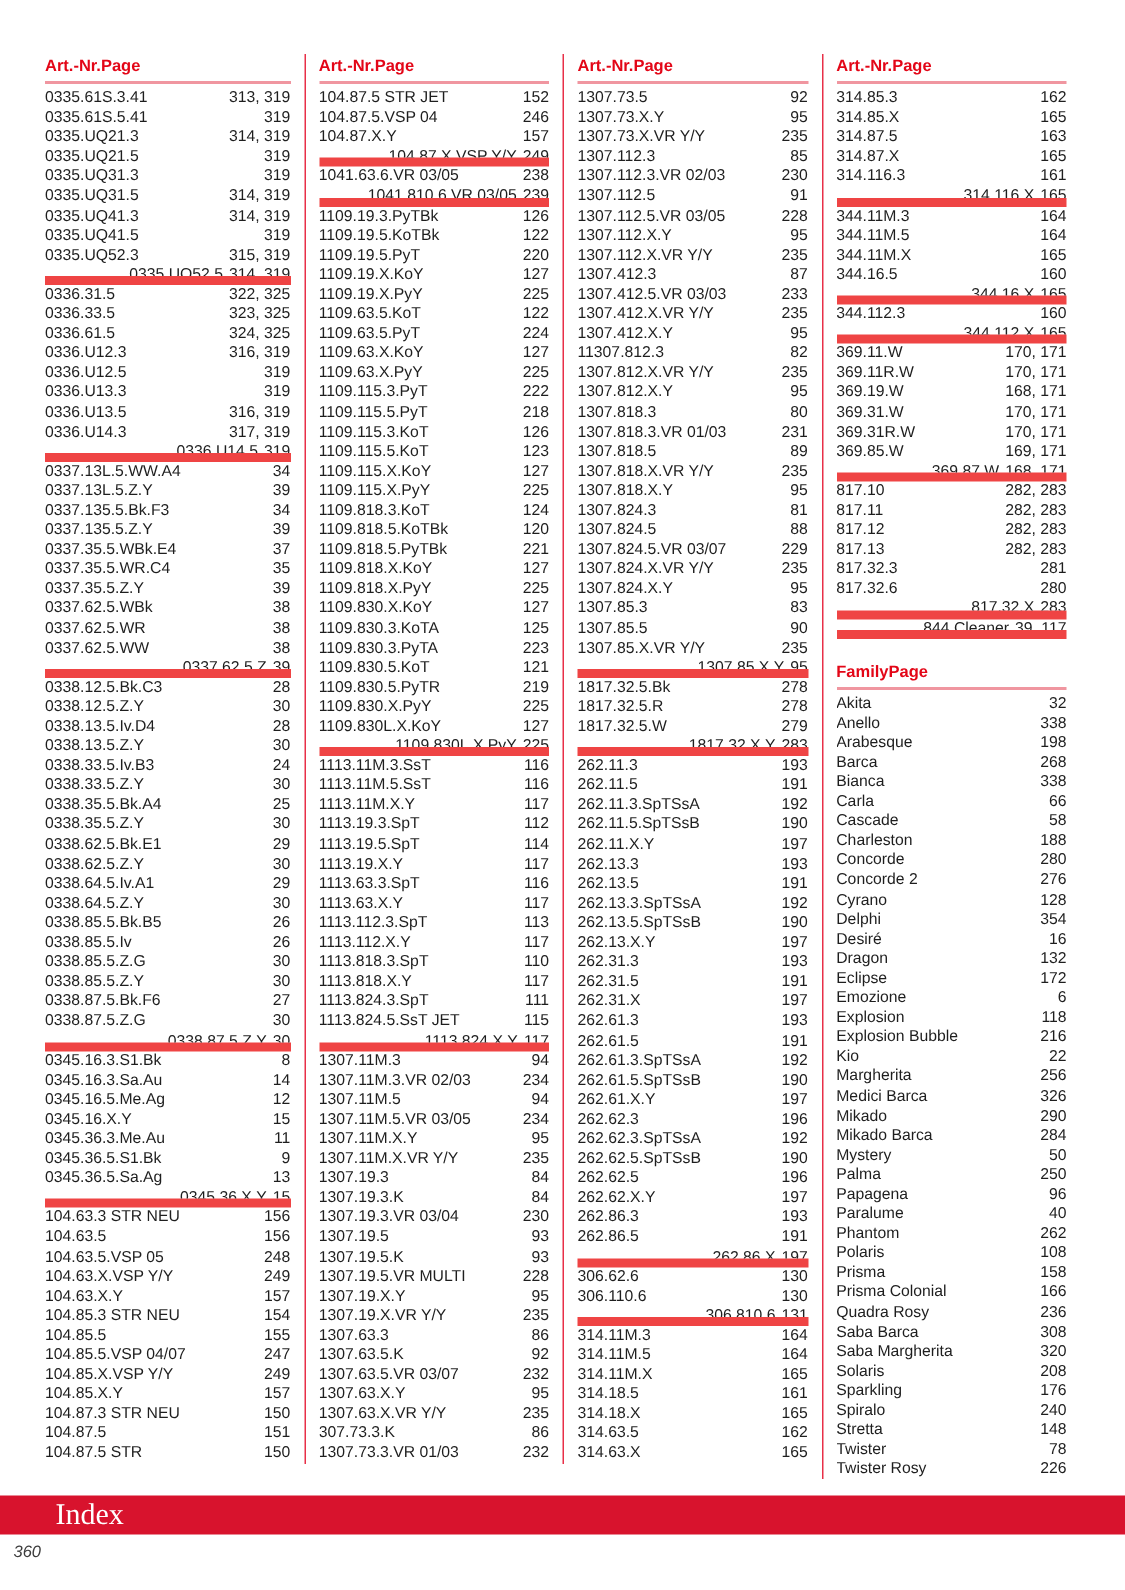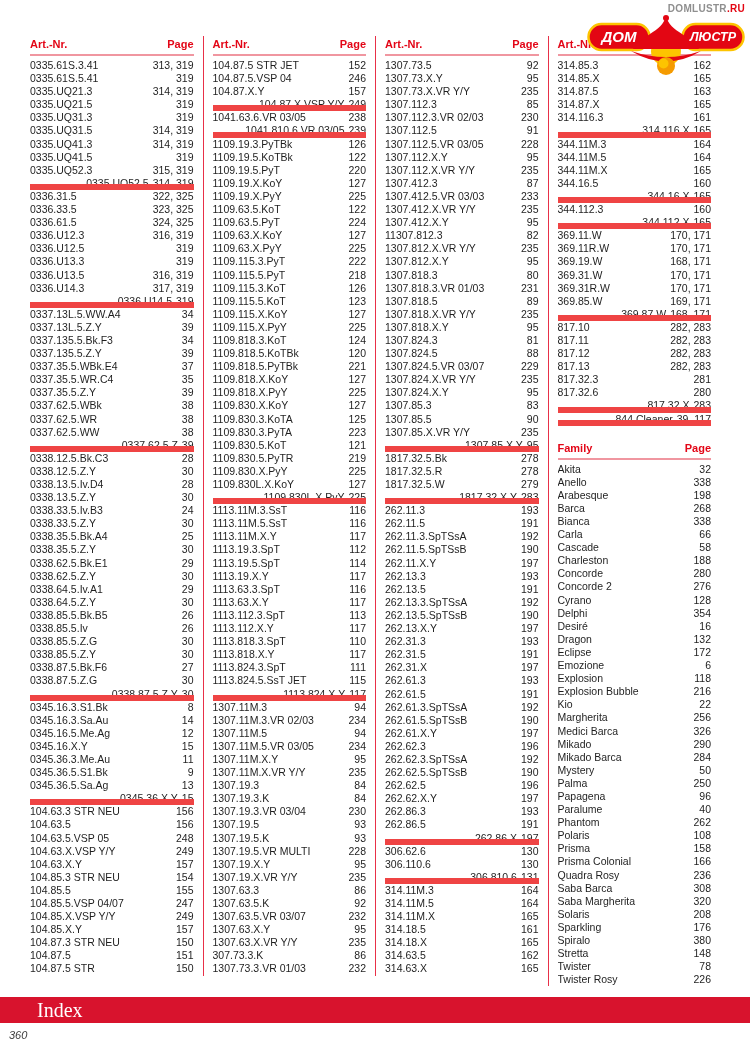--- a/index.html
+++ b/index.html
@@ -2,21 +2,21 @@
 <html><head>
 <meta charset="utf-8">
 <style>
   html,body{margin:0;padding:0;background:#fff;}
   .page{position:relative;width:750px;height:1060px;background:#ffffff;overflow:hidden;
         font-family:"Liberation Sans",sans-serif;color:#1e1e1e;}
   
   .index-table{position:absolute;left:30px;top:36px;width:690px;display:flex;align-items:flex-start;}
   .col{width:25%;box-sizing:border-box;padding-right:9px;}
   .col + .col{border-left:1px solid #e83048;padding-left:9px;}
-  .col-header{display:flex;justify-content:space-between;font-weight:bold;font-size:11px;
+  .col-header{display:flex;justify-content:flex-start;font-weight:bold;font-size:11px;
               color:#e30617;padding:2px 0 4px;border-bottom:2px solid #f096a0;margin-bottom:3px;}
   .row{display:flex;justify-content:space-between;height:13.1px;line-height:13px;
        font-size:10.5px;white-space:nowrap;box-sizing:border-box;overflow:hidden;}
   .row .pg{padding-left:4px;}
   .row.rule{border-bottom:6px solid #ef4444;justify-content:flex-end;}
   .family-gap{height:14px;}
   
   .logo{position:absolute;top:3px;right:3px;width:160px;text-align:right;z-index:5;}
   .logo-url{font-size:10px;font-weight:bold;color:#8f8f8f;letter-spacing:.3px;padding-right:2px;line-height:12px;}
   .logo-url .red{color:#e30613;}
@@ -25,35 +25,20 @@
   .index-banner{position:absolute;left:0;top:997px;width:750px;height:26px;background:#d8132d;
                 color:#ffffff;font-family:"Liberation Serif",serif;font-size:20px;line-height:26px;
                 padding-left:37px;box-sizing:border-box;}
   .page-number{position:absolute;left:9px;top:1029px;font-size:11px;color:#3c3c3c;font-style:italic;}
 </style>
 </head>
 <body>
 
 <div class="page">
 
-  <div class="logo">
-    <div class="logo-url"><span>DOMLUSTR</span><span class="red">.RU</span></div>
-    <svg width="158" height="62" viewBox="0 0 158 62">
-      <circle cx="79" cy="36" r="15" fill="#fdc400"></circle>
-      <rect x="1.5" y="9" width="61" height="26" rx="13" fill="#e30613" stroke="#fdc400" stroke-width="2.5"></rect>
-      <rect x="95.5" y="9" width="61" height="26" rx="13" fill="#e30613" stroke="#fdc400" stroke-width="2.5"></rect>
-      <path d="M79,1 C77,9 71,14 63,19 C55,24 48,29 46,34 L112,34 C110,29 103,24 95,19 C87,14 81,9 79,1 Z" fill="#e30613"></path>
-      <circle cx="79" cy="3" r="3" fill="#e30613"></circle>
-      <path d="M44,36 Q79,57 114,36 Q79,48 44,36 Z" fill="#e30613"></path>
-      <circle cx="79" cy="51" r="9" fill="#f59b00"></circle>
-      <circle cx="76.5" cy="48.5" r="5" fill="#fdc400"></circle>
-      <text x="32" y="27" text-anchor="middle" font-family="Liberation Sans, sans-serif" font-size="15" font-weight="bold" font-style="italic" fill="#ffffff">ДОМ</text>
-      <text x="126" y="26" text-anchor="middle" font-family="Liberation Sans, sans-serif" font-size="12.5" font-weight="bold" font-style="italic" fill="#ffffff">ЛЮСТР</text>
-    </svg>
-  </div>
 
   <div class="index-table">
 
     <div class="col">
       <div class="col-header">
         <span>Art.-Nr.</span>
         <span>Page</span>
       </div>
       <div class="rows">
           <div class="row">
@@ -1181,21 +1166,21 @@
           <div class="row">
             <span class="art">Solaris</span>
             <span class="pg">208</span>
           </div>
           <div class="row">
             <span class="art">Sparkling</span>
             <span class="pg">176</span>
           </div>
           <div class="row">
             <span class="art">Spiralo</span>
-            <span class="pg">380</span>
+            <span class="pg">240</span>
           </div>
           <div class="row">
             <span class="art">Stretta</span>
             <span class="pg">148</span>
           </div>
           <div class="row">
             <span class="art">Twister</span>
             <span class="pg">78</span>
           </div>
           <div class="row">

